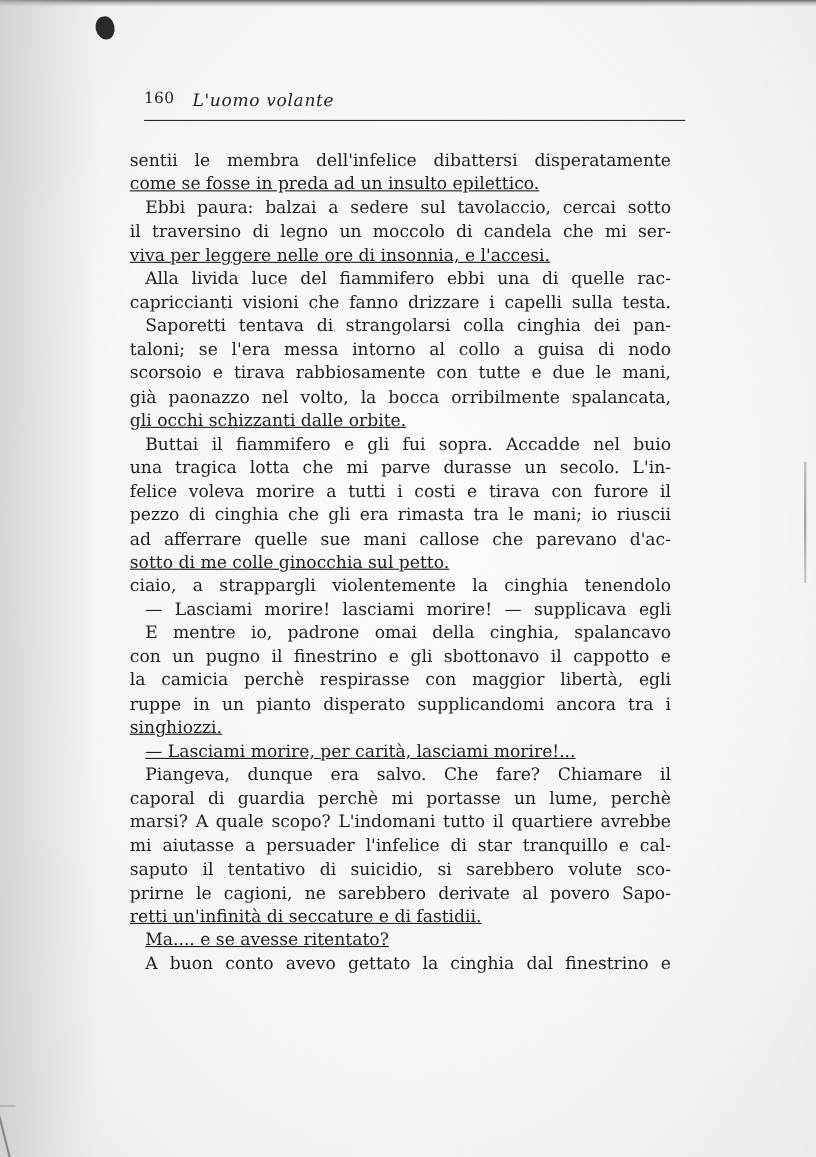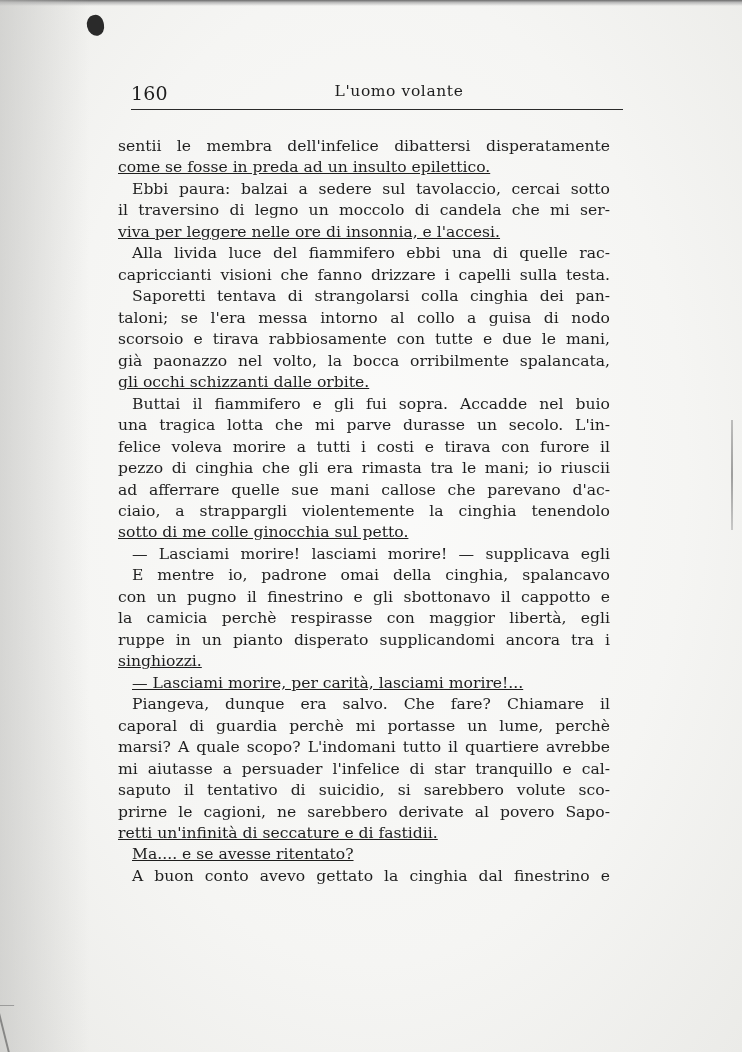--- a/index.html
+++ b/index.html
@@ -37,25 +37,25 @@
     position: absolute; left: 2px; top: 1005px; width: 16px; height: 47px;
     border-left: 2px solid #555; border-top: 1px solid #777;
     transform: skewX(14deg);
     opacity: 0.6;
   }
   .header {
     position: absolute; left: 131px; top: 82px; width: 492px; height: 24px;
   }
   .page-number {
     position: absolute; left: 0; top: 0;
-    font-size: 19px; letter-spacing: 0.2px;
+    font-size: 14px; letter-spacing: 0.2px;
   }
   .running-title {
-    position: absolute; left: 16px; right: 0; top: 0; text-align: center;
-    font-size: 15.5px; letter-spacing: 0.6px;
+    position: absolute; left: 16px; right: 0; top: 0; text-align: left;
+    font-style: italic; font-size: 15.5px; letter-spacing: 0.6px;
     padding-left: 28px;
   }
   .header-rule {
     position: absolute; left: 131px; top: 109px; width: 492px; height: 0;
     border-top: 1.3px solid #2a2a2a;
   }
   .body-text {
     position: absolute; left: 118px; top: 136px; width: 492px;
     font-size: 15.6px; line-height: 21.48px;
   }
@@ -93,22 +93,22 @@
       <span class="line indent">Saporetti tentava di strangolarsi colla cinghia dei pan-</span>
       <span class="line">taloni; se l'era messa intorno al collo a guisa di nodo</span>
       <span class="line">scorsoio e tirava rabbiosamente con tutte e due le mani,</span>
       <span class="line">già paonazzo nel volto, la bocca orribilmente spalancata,</span>
       <span class="line last">gli occhi schizzanti dalle orbite.</span>
       <span class="line indent">Buttai il fiammifero e gli fui sopra. Accadde nel buio</span>
       <span class="line">una tragica lotta che mi parve durasse un secolo. L'in-</span>
       <span class="line">felice voleva morire a tutti i costi e tirava con furore il</span>
       <span class="line">pezzo di cinghia che gli era rimasta tra le mani; io riuscii</span>
       <span class="line">ad afferrare quelle sue mani callose che parevano d'ac-</span>
+      <span class="line last">sotto di me colle ginocchia sul petto.</span>
       <span class="line">ciaio, a strappargli violentemente la cinghia tenendolo</span>
-      <span class="line last">sotto di me colle ginocchia sul petto.</span>
       <span class="line indent">— Lasciami morire! lasciami morire! — supplicava egli</span>
       <span class="line indent">E mentre io, padrone omai della cinghia, spalancavo</span>
       <span class="line">con un pugno il finestrino e gli sbottonavo il cappotto e</span>
       <span class="line">la camicia perchè respirasse con maggior libertà, egli</span>
       <span class="line">ruppe in un pianto disperato supplicandomi ancora tra i</span>
       <span class="line last">singhiozzi.</span>
       <span class="line indent last">— Lasciami morire, per carità, lasciami morire!...</span>
       <span class="line indent">Piangeva, dunque era salvo. Che fare? Chiamare il</span>
       <span class="line">caporal di guardia perchè mi portasse un lume, perchè</span>
       <span class="line">marsi? A quale scopo? L'indomani tutto il quartiere avrebbe</span>

